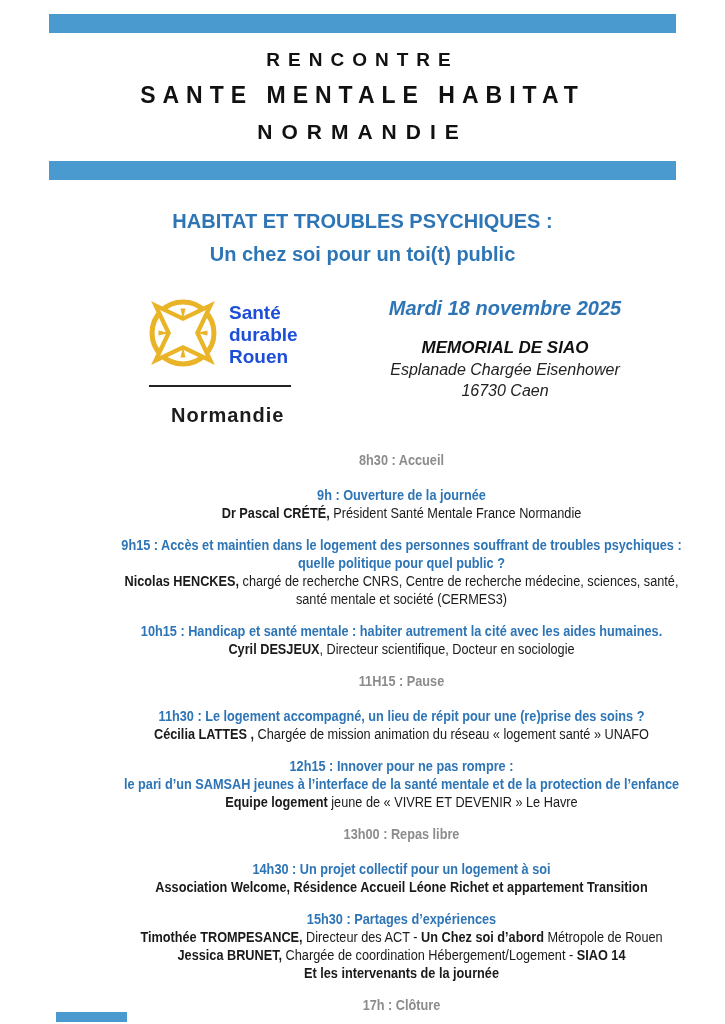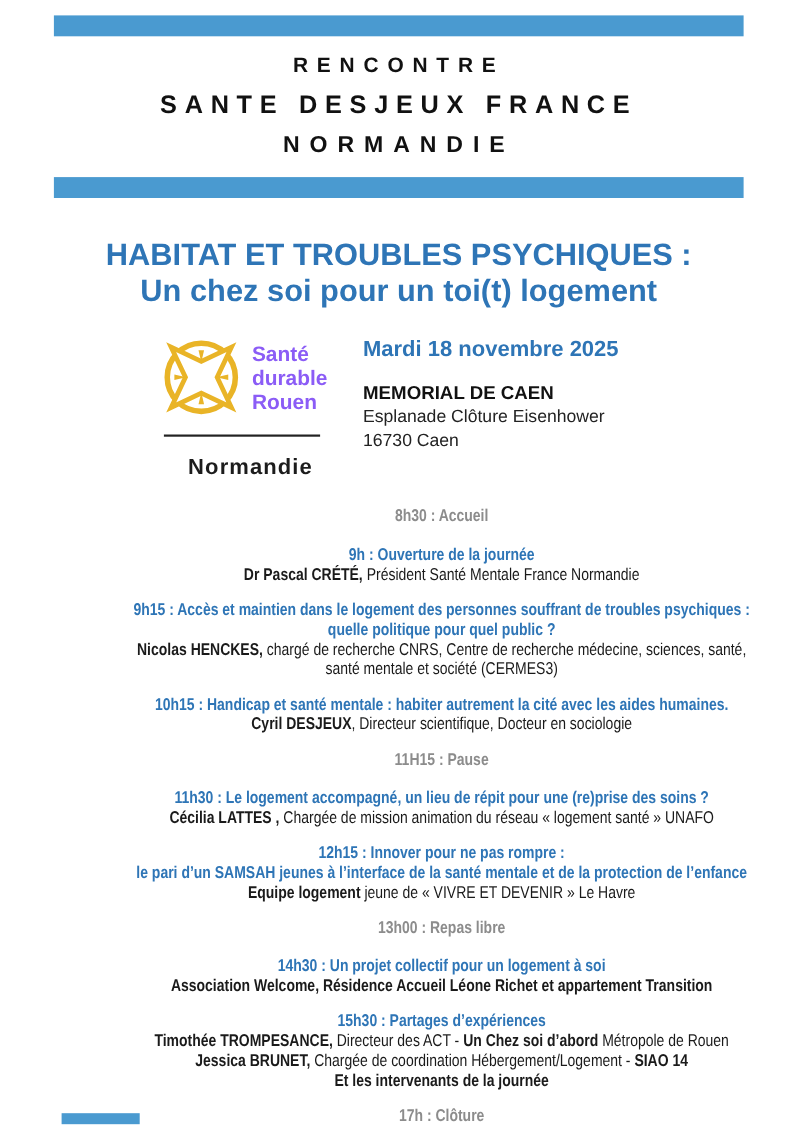--- a/index.html
+++ b/index.html
@@ -14,31 +14,31 @@
   }
   .bar{height:19px;margin:0 10px;background:#4A9AD0;}
   .bar.top{margin-top:14px;}
   .bar.mid{margin-top:11px;}
 
   .masthead{text-align:center;margin-top:10px;font-weight:700;color:#111;}
   .masthead .m1{font-size:19px;letter-spacing:8px;line-height:34px;}
   .masthead .m2{font-size:23px;letter-spacing:7px;line-height:37px;}
   .masthead .m3{font-size:21px;letter-spacing:9px;line-height:36px;}
 
-  .doc-title{margin-top:35px;text-align:center;color:#2E75B6;font-weight:700;font-size:28px;line-height:33px;}
+  .doc-title{margin-top:25px;text-align:center;color:#2E75B6;font-weight:700;font-size:20px;line-height:33px;}
 
   .info-row{display:flex;align-items:flex-start;margin-top:26px;}
   .logo-block{margin-left:108px;width:180px;flex:0 0 auto;}
   .logo-top{display:flex;align-items:flex-start;}
   .logo-mark{width:72px;height:72px;flex:0 0 auto;}
-  .org-name{margin-left:10px;padding-top:5px;font-weight:700;font-size:19px;line-height:22px;color:#8b5cf6;}
+  .org-name{margin-left:10px;padding-top:5px;font-weight:700;font-size:19px;line-height:22px;color:#1d4ed8;}
   .logo-rule{width:142px;height:0;border-top:2px solid #222;margin:16px 0 0 2px;}
   .logo-region{margin:17px 0 0 24px;font-weight:700;font-size:20px;letter-spacing:1px;color:#1c1c1c;}
 
-  .event-block{width:350px;margin-left:auto;margin-right:6px;}
+  .event-block{width:350px;margin-left:auto;margin-right:6px;text-align:center;font-style:italic;}
   .event-date{color:#2E75B6;font-weight:700;font-size:20px;}
   .event-venue{margin-top:18px;font-weight:700;font-size:17px;color:#111;}
   .event-addr{font-size:16px;line-height:19px;color:#222;margin-top:2px;}
 
   
   .schedule-wrap{
     width:885px;margin-left:-80px;margin-top:24px;
     transform:scaleX(0.82);transform-origin:50% 0;
     text-align:center;font-size:15.5px;line-height:18px;
   }
@@ -54,29 +54,29 @@
 </style>
 </head>
 <body>
 
 <div class="page">
 
   <div class="bar top"></div>
 
   <div class="masthead">
     <div class="m1">RENCONTRE</div>
-    <div class="m2">SANTE DESJEUX FRANCE</div>
+    <div class="m2">SANTE MENTALE HABITAT</div>
     <div class="m3">NORMANDIE</div>
   </div>
 
   <div class="bar mid"></div>
 
   <div class="doc-title">
     <div>HABITAT ET TROUBLES PSYCHIQUES :</div>
-    <div>Un chez soi pour un toi(t) logement</div>
+    <div>Un chez soi pour un toi(t) public</div>
   </div>
 
   <div class="info-row">
 
     <div class="logo-block">
       <div class="logo-top">
         <svg class="logo-mark" viewBox="0 0 100 100" xmlns="http://www.w3.org/2000/svg">
           <circle cx="50" cy="50" r="43" fill="none" stroke="#E9B427" stroke-width="7"></circle>
           <path d="M12,12 L50,30 L88,12 L70,50 L88,88 L50,70 L12,88 L30,50 Z" fill="#ffffff" stroke="#E9B427" stroke-width="6" stroke-linejoin="miter"></path>
           <path d="M50,31 L46.5,16 L53.5,16 Z" fill="#E9B427"></path>
@@ -89,22 +89,22 @@
           <div>durable</div>
           <div>Rouen</div>
         </div>
       </div>
       <div class="logo-rule"></div>
       <div class="logo-region">Normandie</div>
     </div>
 
     <div class="event-block">
       <div class="event-date">Mardi 18 novembre 2025</div>
-      <div class="event-venue">MEMORIAL DE CAEN</div>
-      <div class="event-addr">Esplanade Clôture Eisenhower</div>
+      <div class="event-venue">MEMORIAL DE SIAO</div>
+      <div class="event-addr">Esplanade Chargée Eisenhower</div>
       <div class="event-addr">16730 Caen</div>
     </div>
 
   </div>
 
   <div class="schedule-wrap">
       <div class="sched-item break">
         <div class="break-line">8h30 : Accueil</div>
       </div>
       <div class="sched-item session">

